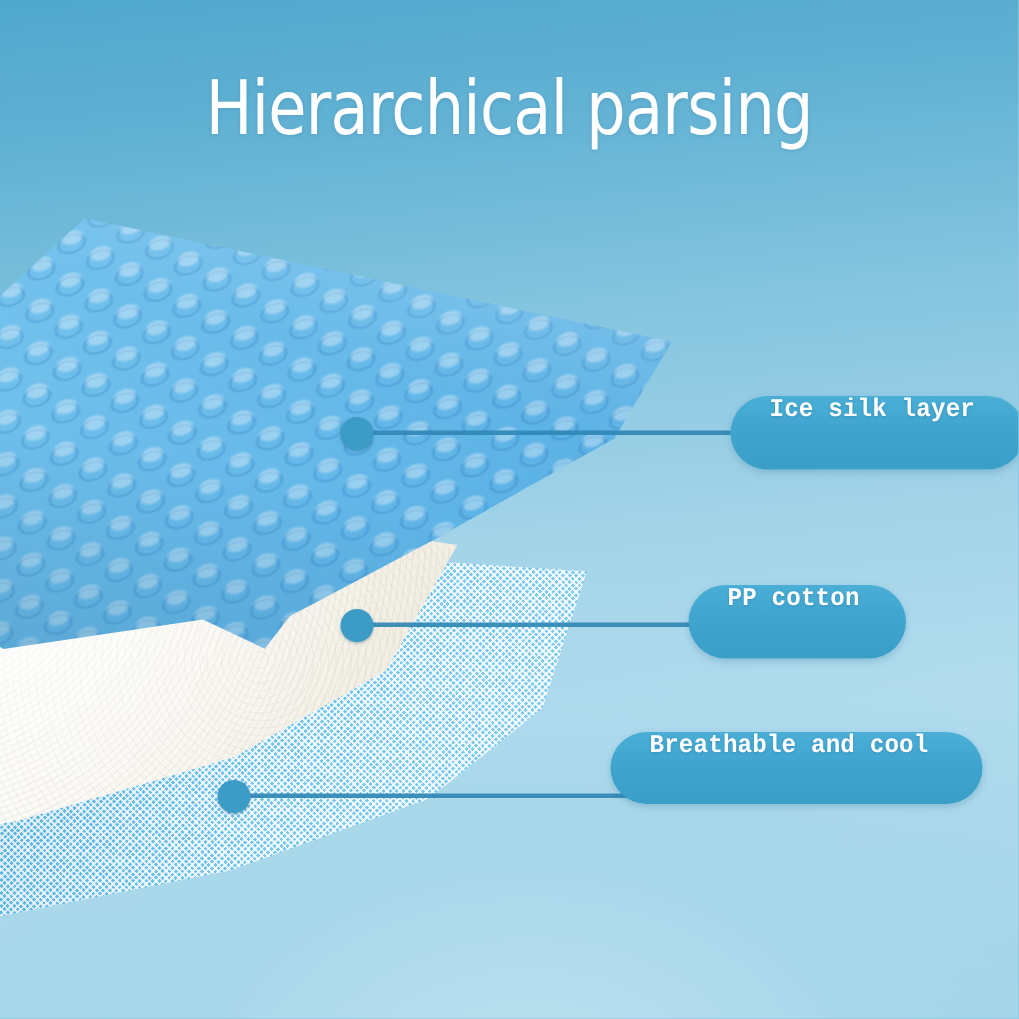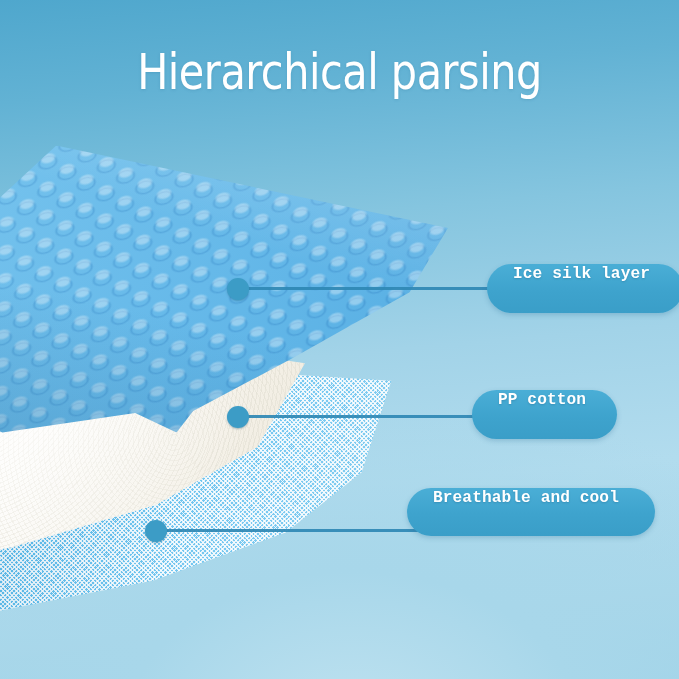--- a/index.html
+++ b/index.html
@@ -168,21 +168,21 @@
     <div class="lead" style="left:244px;top:287px;width:262px;"></div>
     <div class="dot" style="left:227px;top:278px;"></div>
     <div class="pill" style="left:487px;top:264px;height:49px;">
       <span>Ice silk layer</span>
     </div>
   </div>
 
   <div class="callout">
     <div class="lead" style="left:244px;top:415px;width:262px;"></div>
     <div class="dot" style="left:227px;top:406px;"></div>
-    <div class="pill" style="left:472px;top:390px;height:49px;">
+    <div class="pill" style="left:459px;top:390px;height:49px;">
       <span>PP cotton</span>
     </div>
   </div>
 
   <div class="callout">
     <div class="lead" style="left:162px;top:529px;width:260px;"></div>
     <div class="dot" style="left:145px;top:520px;"></div>
     <div class="pill" style="left:407px;top:488px;height:48px;">
       <span>Breathable and cool</span>
     </div>

